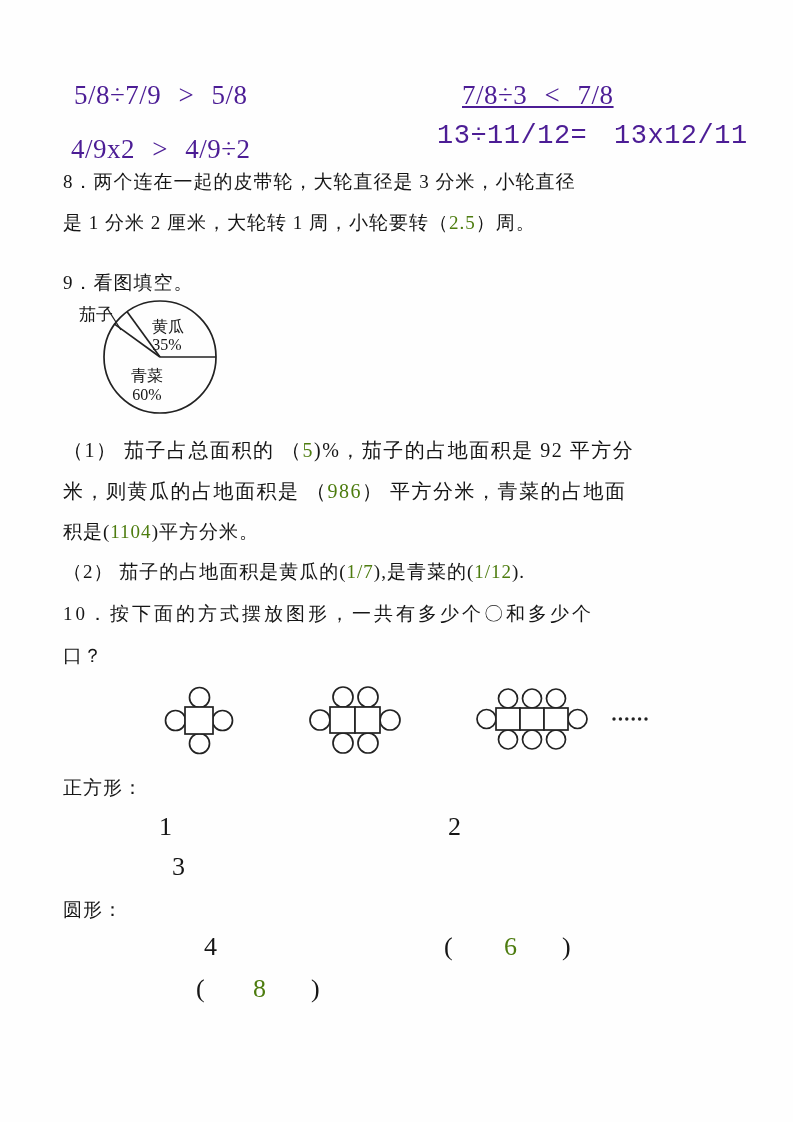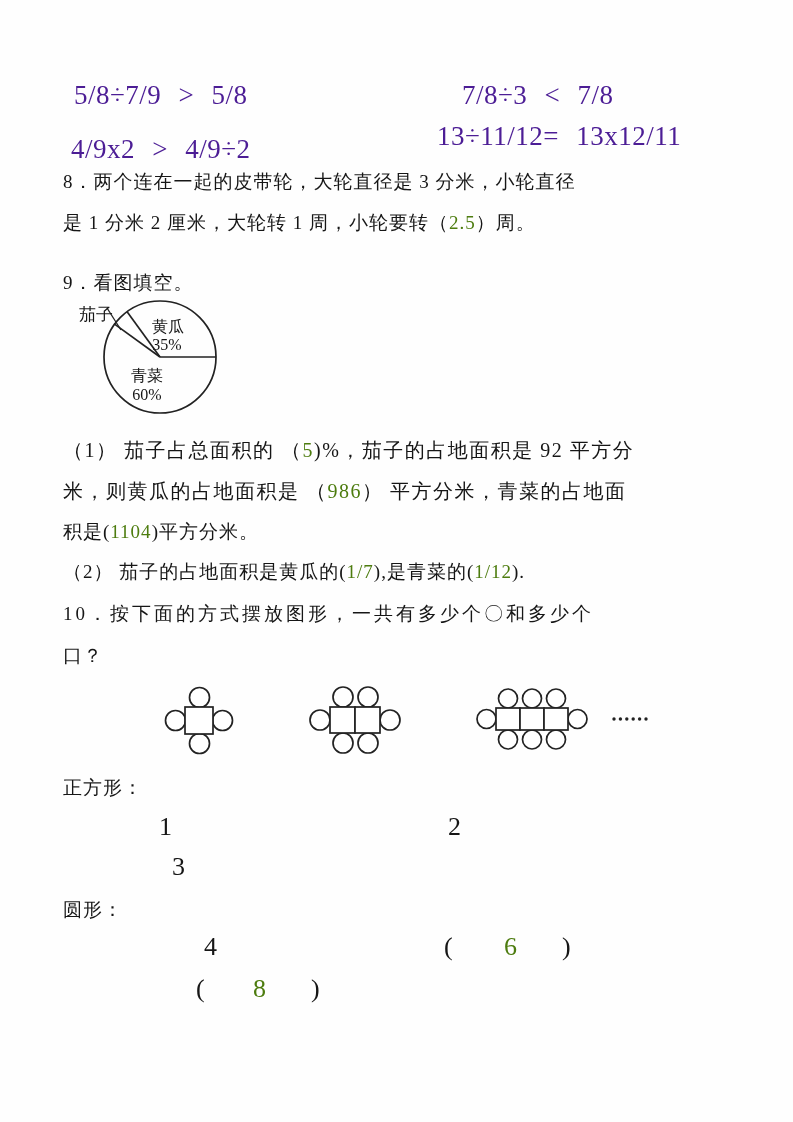--- a/index.html
+++ b/index.html
@@ -20,23 +20,23 @@
   svg text{font-family:"Liberation Serif","DejaVu Serif",serif;fill:#161616;}
   .shape{stroke:#222222;stroke-width:1.7;fill:#ffffff;}
   .pieline{stroke:#222222;stroke-width:1.7;fill:none;}
 </style>
 </head>
 <body>
 
 <div class="page">
 
   <div class="l eq" style="left:74px;top:80px;">5/8÷7/9 &gt; 5/8</div>
-  <div class="l eq" style="left:462px;top:80px;">7/8÷3 &lt; 7/8</div>
+  <div class="l eq" style="left:462px;top:80px;text-decoration:underline;">7/8÷3 &lt; 7/8</div>
   <div class="l eq" style="left:71px;top:134px;">4/9x2 &gt; 4/9÷2</div>
-  <div class="l eq" style="left:437px;top:121px;">13÷11/12= 13x12/11</div>
+  <div class="l eq" style="left:437px;top:121px;font-family:Liberation Mono, monospace;">13÷11/12= 13x12/11</div>
 
   <div class="l cjk" style="left:63px;top:166px;">8．两个连在一起的皮带轮，大轮直径是 3 分米，小轮直径</div>
   <div class="l cjk" style="left:63px;top:207px;">
     <span>是 1 分米 2 厘米，大轮转 1 周，小轮要转（</span><span class="red">2.5</span><span>）周。</span>
   </div>
 
   <div class="l cjk" style="left:63px;top:267px;">9．看图填空。</div>
 
   <svg class="l" style="left:63px;top:289px;" width="190" height="136" viewBox="0 0 190 136">
     <circle cx="97" cy="68" r="56" class="pieline"></circle>

